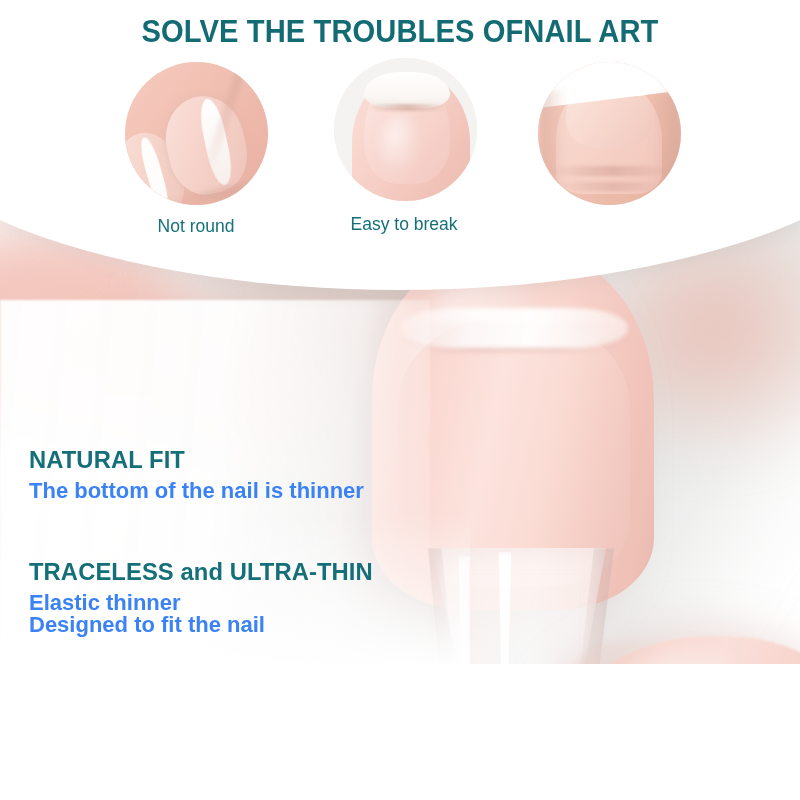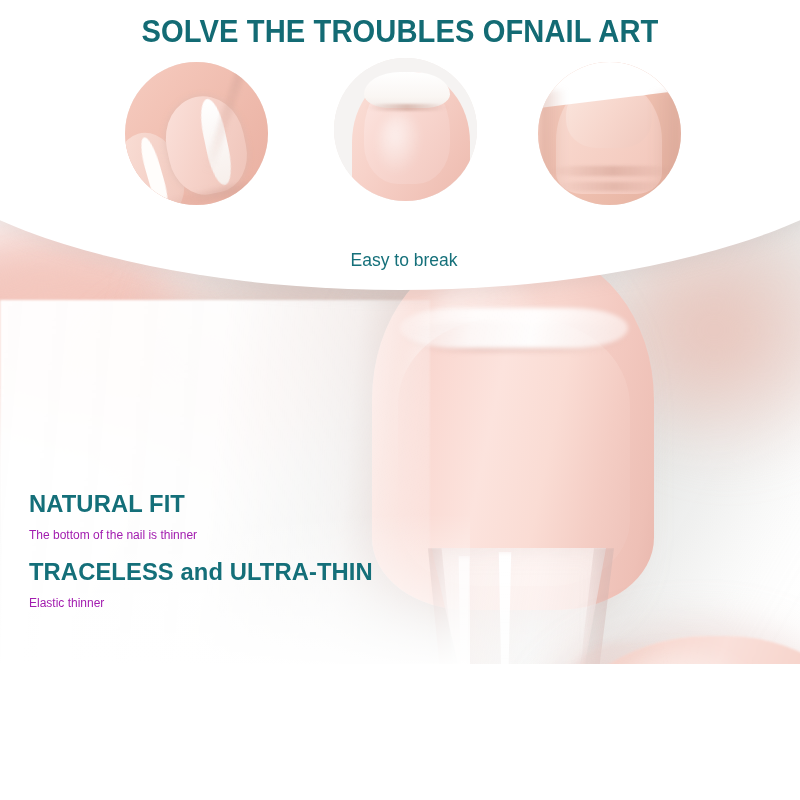--- a/index.html
+++ b/index.html
@@ -367,44 +367,45 @@
   
   .caption{
     position:absolute;
     color:#15707a;
     font-size:17.5px;
     text-align:center;
     width:200px;
     white-space:nowrap;
   }
   .cap1{ left:96px;  top:216px; }
-  .cap2{ left:304px; top:214px;margin-top:36px; }
+  .cap2{ left:304px; top:214px; }
   .cap3{ left:508px; top:216px; }
 
   
   .feature{ position:absolute; left:29px; }
-  .f1{ top:446px;margin-top:44px; }
+  .f1{ top:446px; }
   .f2{ top:558px; }
   .f3{ top:667px; }
 
   .f-title{
     color:#146f79;
     font-weight:bold;
     font-size:24.5px;
     letter-spacing:.1px;
     transform:scaleX(.97);
     transform-origin:left center;
     white-space:nowrap;
     margin-bottom:6px;
   }
   .f-line{
-    color:#a21caf;
-    font-size:12px;
+    color:#3b82f6;
+    font-size:22px;
     line-height:22px;
     white-space:nowrap;
+    font-weight:bold;
   }
 </style>
 </head>
 <body>
 
 <div id="canvas">
 
   <div class="photo-layer">
     <div class="bg-base"></div>
     <div class="bg-sheen"></div>
@@ -474,26 +475,28 @@
       <div class="nail"></div>
       <div class="nailtop"></div>
       <div class="wedge"></div>
       <div class="sideL"></div>
       <div class="sideR"></div>
       <div class="wrinkle1"></div>
       <div class="wrinkle2"></div>
     </div>
   </div>
 
+  <div class="caption cap1">Not round</div>
   <div class="caption cap2">Easy to break</div>
 
   <div class="feature f1">
     <div class="f-title">NATURAL FIT</div>
     <div class="f-line">The bottom of the nail is thinner</div>
   </div>
 
   <div class="feature f2">
     <div class="f-title">TRACELESS and ULTRA-THIN</div>
     <div class="f-line">Elastic thinner</div>
+    <div class="f-line">Designed to fit the nail</div>
   </div>
 
 
 </div>
 
 </body></html>

